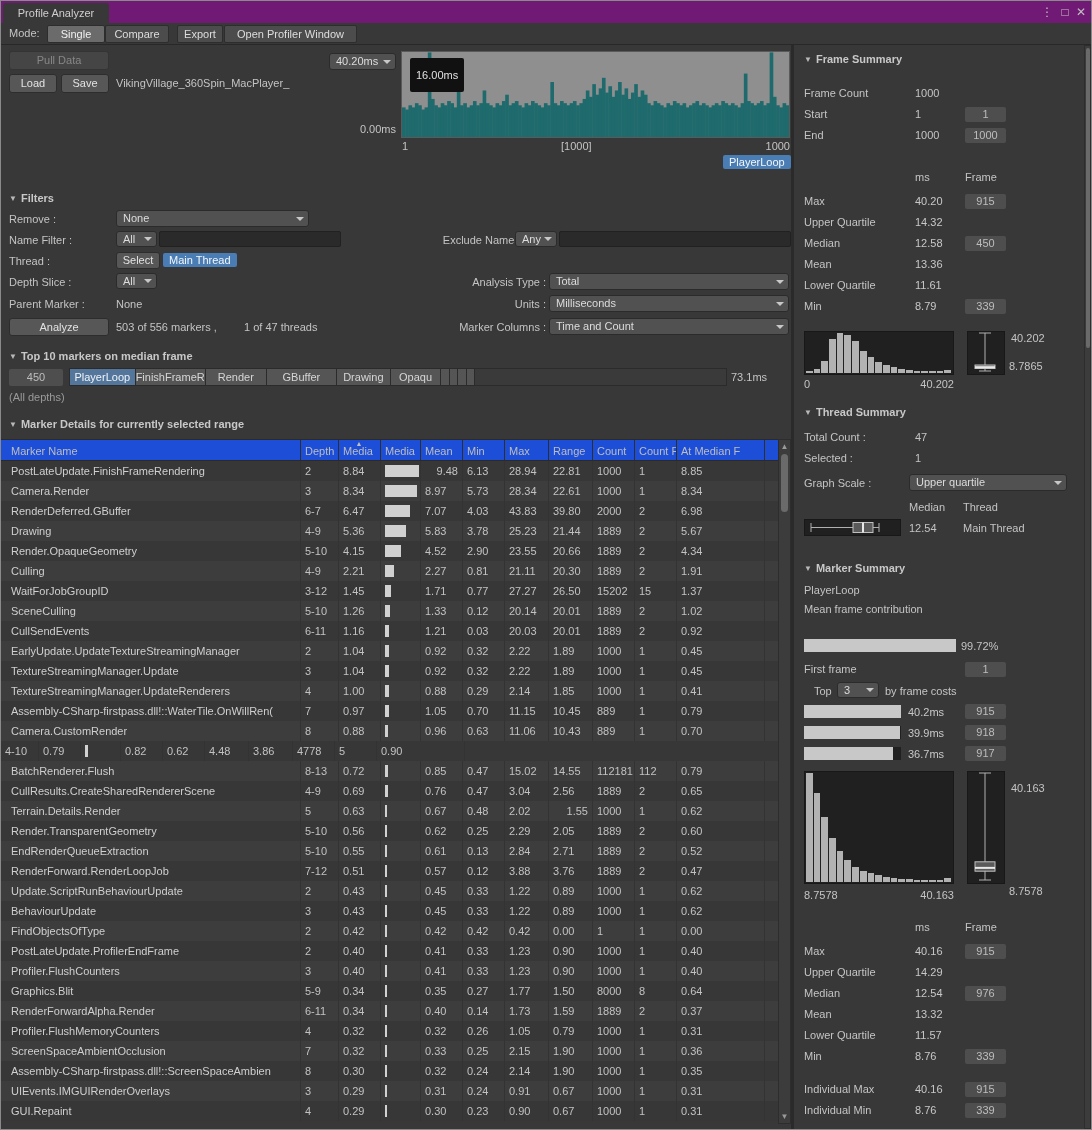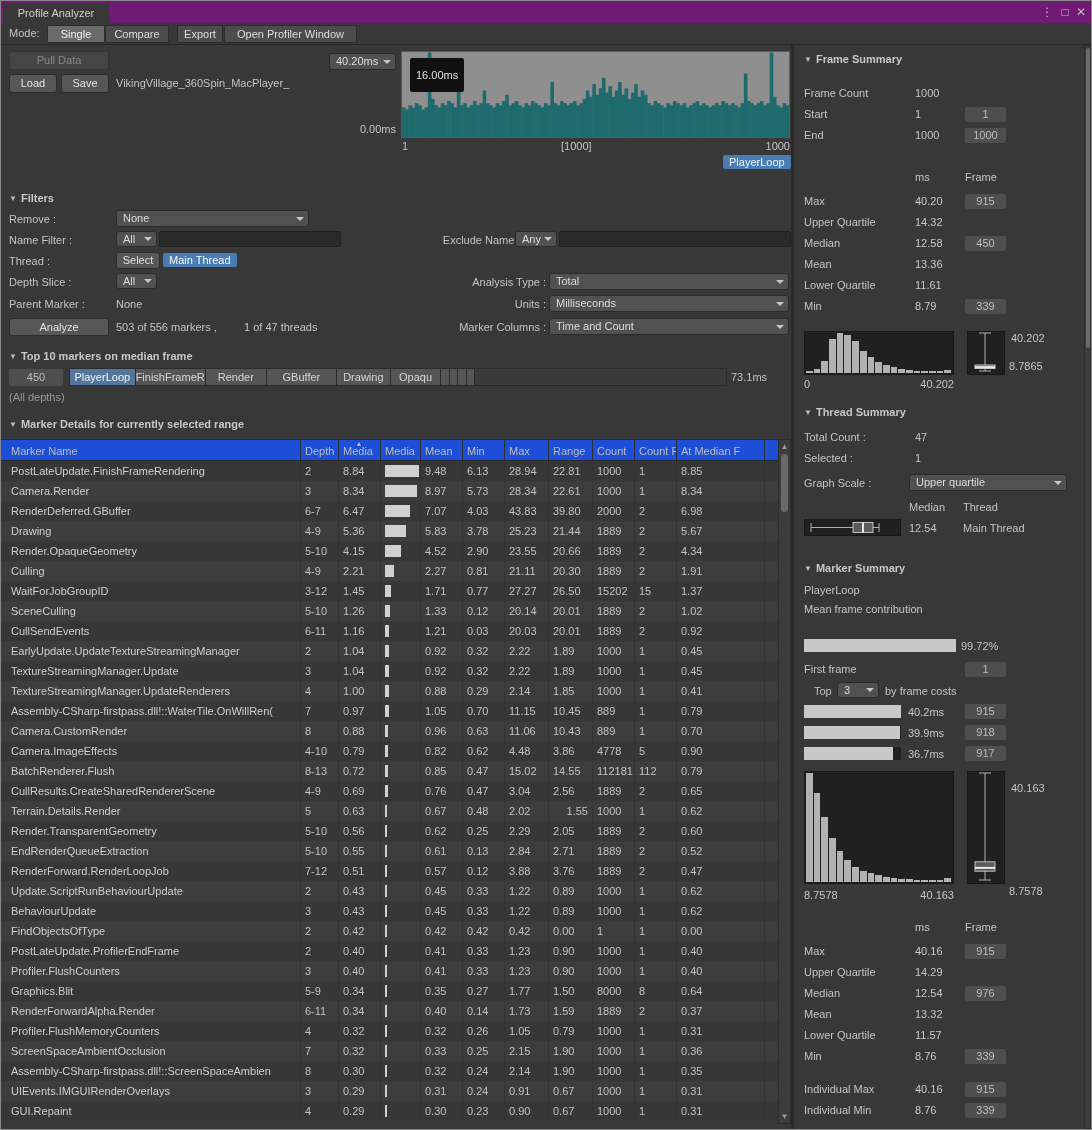--- a/index.html
+++ b/index.html
@@ -303,21 +303,21 @@
       </div>
     </div>
   <div id="tbody">
       <div class="trow">
         <div class="td tname" style="width: 300px;">PostLateUpdate.FinishFrameRendering</div>
         <div class="td" style="width: 38px;">2</div>
         <div class="td" style="width: 42px;">8.84</div>
         <div class="td" style="width: 40px;">
           <div class="medbar" style="width: 34px;"></div>
         </div>
-        <div class="td" style="width: 42px;">9.48</div>
+        <div class="td" style="width: 42px; text-align: right;">9.48</div>
         <div class="td" style="width: 42px;">6.13</div>
         <div class="td" style="width: 44px;">28.94</div>
         <div class="td" style="width: 44px;">22.81</div>
         <div class="td" style="width: 42px;">1000</div>
         <div class="td" style="width: 42px;">1</div>
         <div class="td" style="width: 88px;">8.85</div>
       </div>
       <div class="trow alt">
         <div class="td tname" style="width: 300px;">Camera.Render</div>
         <div class="td" style="width: 38px;">3</div>
@@ -507,21 +507,20 @@
         </div>
         <div class="td" style="width: 42px;">0.96</div>
         <div class="td" style="width: 42px;">0.63</div>
         <div class="td" style="width: 44px;">11.06</div>
         <div class="td" style="width: 44px;">10.43</div>
         <div class="td" style="width: 42px;">889</div>
         <div class="td" style="width: 42px;">1</div>
         <div class="td" style="width: 88px;">0.70</div>
       </div>
       <div class="trow">
-        <div class="td tname" style="width: 300px;">Camera.ImageEffects</div>
         <div class="td" style="width: 38px;">4-10</div>
         <div class="td" style="width: 42px;">0.79</div>
         <div class="td" style="width: 40px;">
           <div class="medbar" style="width: 3px;"></div>
         </div>
         <div class="td" style="width: 42px;">0.82</div>
         <div class="td" style="width: 42px;">0.62</div>
         <div class="td" style="width: 44px;">4.48</div>
         <div class="td" style="width: 44px;">3.86</div>
         <div class="td" style="width: 42px;">4778</div>

